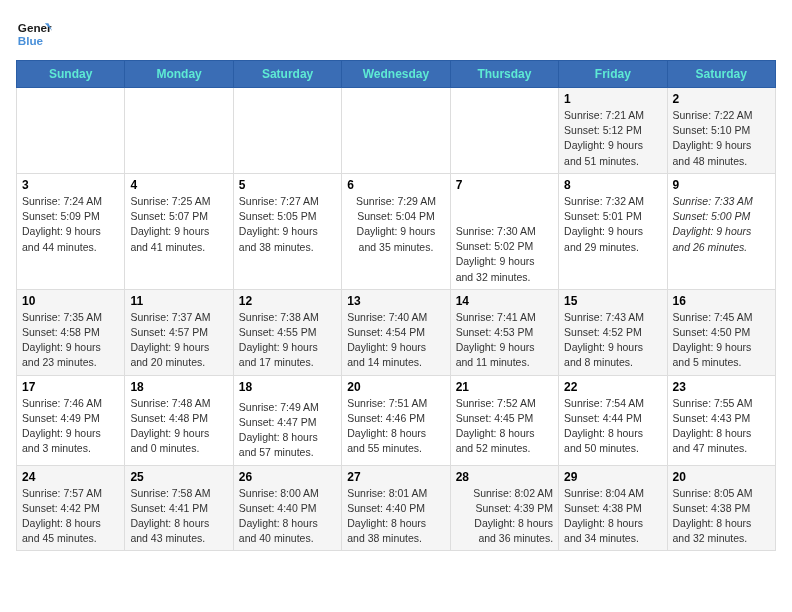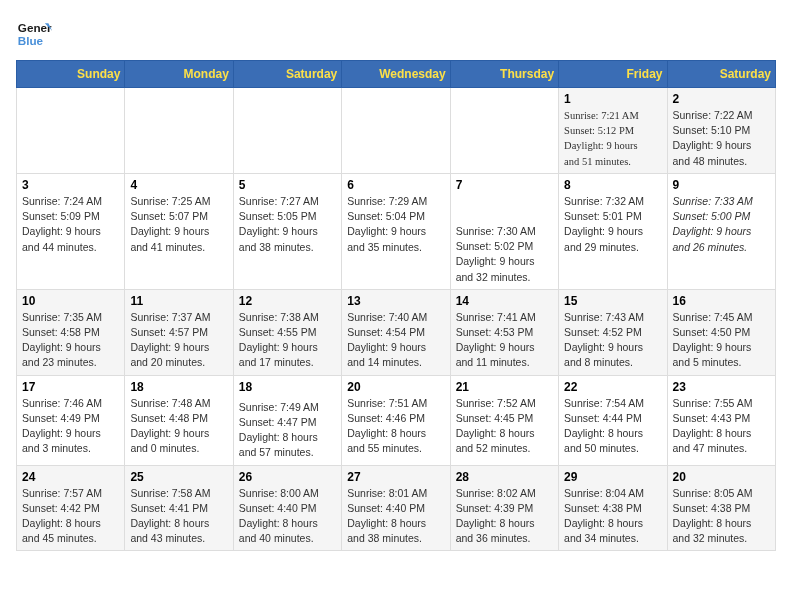--- a/index.html
+++ b/index.html
@@ -37,23 +37,23 @@
       font-size: 15px;
       color: #555;
     }
     .calendar-table {
       width: 100%;
       border-collapse: collapse;
       font-size: 11px;
     }
     .calendar-table thead th {
       background-color: #3a6db5;
-      color: #fde047;
+      color: #5eead4;
       padding: 6px 4px;
-      text-align: right;
+      text-align: center;
       font-size: 12px;
       border: 1px solid #2a5da5;
     }
     .calendar-table tbody td {
       vertical-align: top;
       padding: 4px 5px;
       border: 1px solid #ddd;
       width: calc(100% / 7);
       min-height: 80px;
       background: #fff;
@@ -114,21 +114,21 @@
   </thead>
   <tbody id="calendar-body">
       <tr>
         <td class="empty-cell"></td>
         <td class="empty-cell"></td>
         <td class="empty-cell"></td>
         <td class="empty-cell"></td>
         <td class="empty-cell"></td>
         <td>
           <span class="day-number">1</span>
-          <div class="day-info" style="white-space: pre-line; font-family: Liberation Serif, serif;">Sunrise: 7:21 AM
+          <div class="day-info" style="white-space: pre-line;">Sunrise: 7:21 AM
 Sunset: 5:12 PM
 Daylight: 9 hours
 and 51 minutes.</div>
         </td>
         <td>
           <span class="day-number">2</span>
           <div class="day-info" style="white-space: pre-line;">Sunrise: 7:22 AM
 Sunset: 5:10 PM
 Daylight: 9 hours
 and 48 minutes.</div>
@@ -151,21 +151,21 @@
         </td>
         <td>
           <span class="day-number">5</span>
           <div class="day-info" style="white-space: pre-line;">Sunrise: 7:27 AM
 Sunset: 5:05 PM
 Daylight: 9 hours
 and 38 minutes.</div>
         </td>
         <td>
           <span class="day-number">6</span>
-          <div class="day-info" style="white-space: pre-line;">Sunrise: 7:29 AM
+          <div class="day-info" style="white-space: pre-line; text-align: center;">Sunrise: 7:29 AM
 Sunset: 5:04 PM
 Daylight: 9 hours
 and 35 minutes.</div>
         </td>
         <td>
           <span class="day-number">7</span>
           <div class="day-info" style="white-space: pre-line; margin-top: 32px;">Sunrise: 7:30 AM
 Sunset: 5:02 PM
 Daylight: 9 hours
 and 32 minutes.</div>
@@ -311,21 +311,21 @@
         </td>
         <td>
           <span class="day-number">27</span>
           <div class="day-info" style="white-space: pre-line;">Sunrise: 8:01 AM
 Sunset: 4:40 PM
 Daylight: 8 hours
 and 38 minutes.</div>
         </td>
         <td>
           <span class="day-number">28</span>
-          <div class="day-info" style="white-space: pre-line;">Sunrise: 8:02 AM
+          <div class="day-info" style="white-space: pre-line; text-align: right;">Sunrise: 8:02 AM
 Sunset: 4:39 PM
 Daylight: 8 hours
 and 36 minutes.</div>
         </td>
         <td>
           <span class="day-number">29</span>
           <div class="day-info" style="white-space: pre-line;">Sunrise: 8:04 AM
 Sunset: 4:38 PM
 Daylight: 8 hours
 and 34 minutes.</div>

